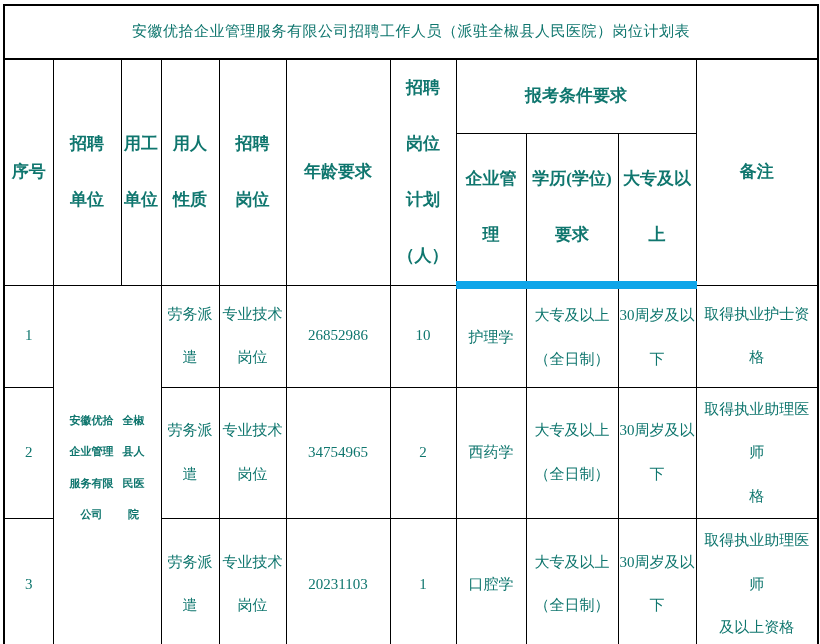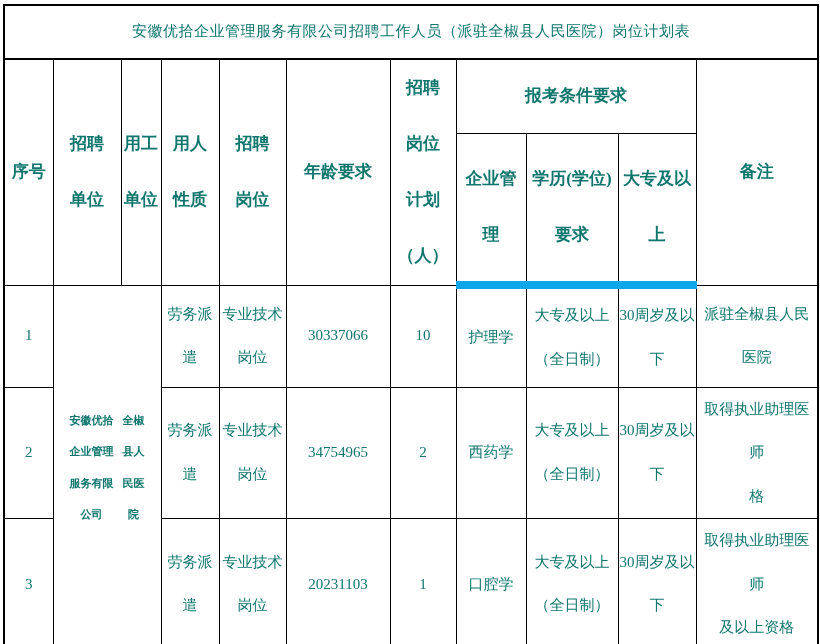--- a/index.html
+++ b/index.html
@@ -136,28 +136,28 @@
           <div>全椒
 县人
 民医
 院</div>
         </div>
       </td>
       <td>劳务派
 遣</td>
       <td>专业技术
 岗位</td>
-      <td>30337066</td>
+      <td>26852986</td>
       <td>10</td>
       <td class="thick-left">护理学</td>
       <td>大专及以上
 （全日制）</td>
       <td>30周岁及以
 下</td>
-      <td>派驻全椒县人民医院</td>
+      <td>取得执业护士资格</td>
     </tr>
 
     <tr class="row-2">
       <td>2</td>
       <td>劳务派
 遣</td>
       <td>专业技术
 岗位</td>
       <td>34754965</td>
       <td>2</td>

